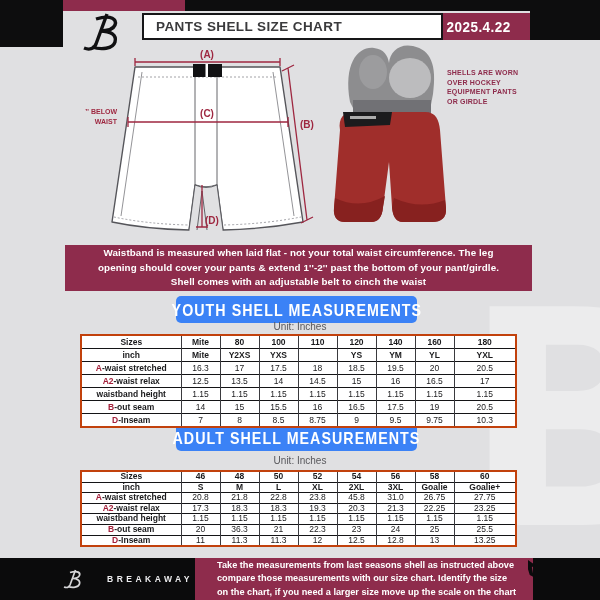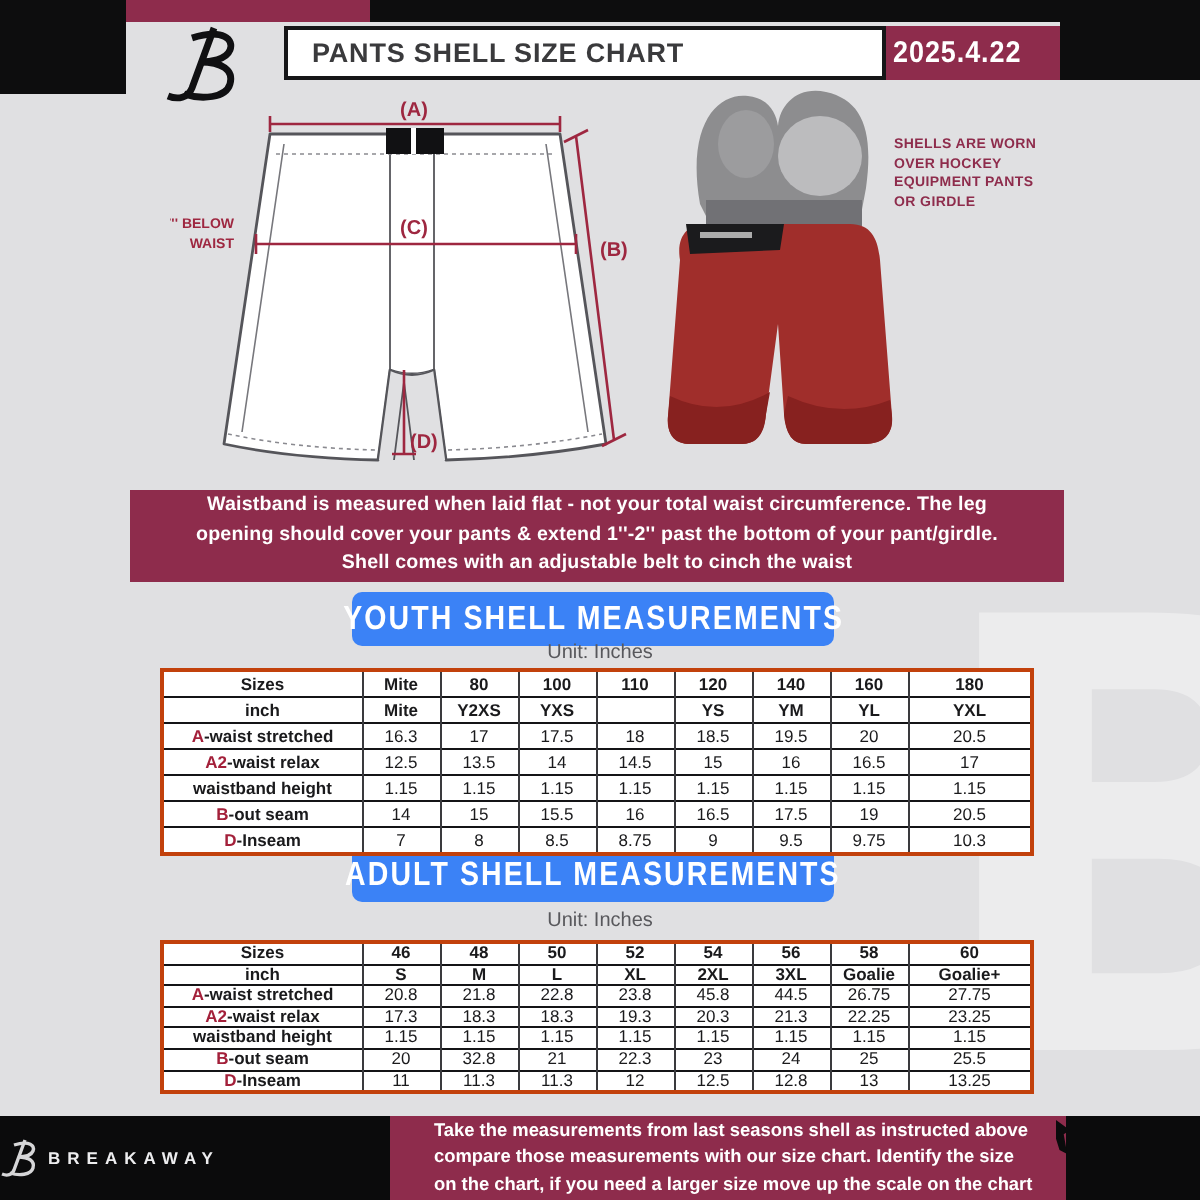--- a/index.html
+++ b/index.html
@@ -58,21 +58,21 @@
   .yt-table td{height:12px;line-height:12px;}
   .ad-table{top:470px;}
   .ad-table td{height:9.6px;line-height:9.6px;font-size:8.3px;}
 
   
   .watermark{left:462px;top:282px;font-size:300px;line-height:280px;font-weight:700;
     color:rgba(255,255,255,.38);z-index:1;font-family:"DejaVu Sans",sans-serif;}
 
   
   .ft-black-l{left:0;top:558px;width:195px;height:42px;background:#0b0b0c;display:flex;
-    align-items:center;justify-content:flex-start;gap:2px;padding-right:2px;}
+    align-items:center;justify-content:flex-end;gap:22px;padding-right:2px;}
   .ft-brand{color:#ededef;font-size:8.5px;font-weight:700;letter-spacing:3.5px;}
   .ft-maroon{left:195px;top:558px;width:338px;height:42px;background:var(--maroon);color:#fff;
     display:flex;flex-direction:column;justify-content:center;padding-left:22px;
     font-size:9.2px;font-weight:700;line-height:13.2px;}
   .ft-black-r{left:533px;top:558px;width:67px;height:42px;background:#0b0b0c;}
   .cursor-mark{left:528px;top:560px;width:7px;height:17px;background:#0b0b0c;
     clip-path:polygon(0 0,100% 30%,55% 42%,80% 100%,25% 88%,0 55%);}
 </style>
 </head>
 <body>
@@ -289,21 +289,21 @@
           <td class="hdr">Goalie</td>
           <td class="hdr">Goalie+</td>
         </tr>
         <tr>
           <td class="lbl"><span class="pfx">A</span>-waist stretched</td>
           <td>20.8</td>
           <td>21.8</td>
           <td>22.8</td>
           <td>23.8</td>
           <td>45.8</td>
-          <td>44.5</td>
+          <td>31.0</td>
           <td>26.75</td>
           <td>27.75</td>
         </tr>
         <tr>
           <td class="lbl"><span class="pfx">A2</span>-waist relax</td>
           <td>17.3</td>
           <td>18.3</td>
           <td>18.3</td>
           <td>19.3</td>
           <td>20.3</td>
@@ -318,21 +318,21 @@
           <td>1.15</td>
           <td>1.15</td>
           <td>1.15</td>
           <td>1.15</td>
           <td>1.15</td>
           <td>1.15</td>
         </tr>
         <tr>
           <td class="lbl"><span class="pfx">B</span>-out seam</td>
           <td>20</td>
-          <td>32.8</td>
+          <td>36.3</td>
           <td>21</td>
           <td>22.3</td>
           <td>23</td>
           <td>24</td>
           <td>25</td>
           <td>25.5</td>
         </tr>
         <tr>
           <td class="lbl"><span class="pfx">D</span>-Inseam</td>
           <td>11</td>

